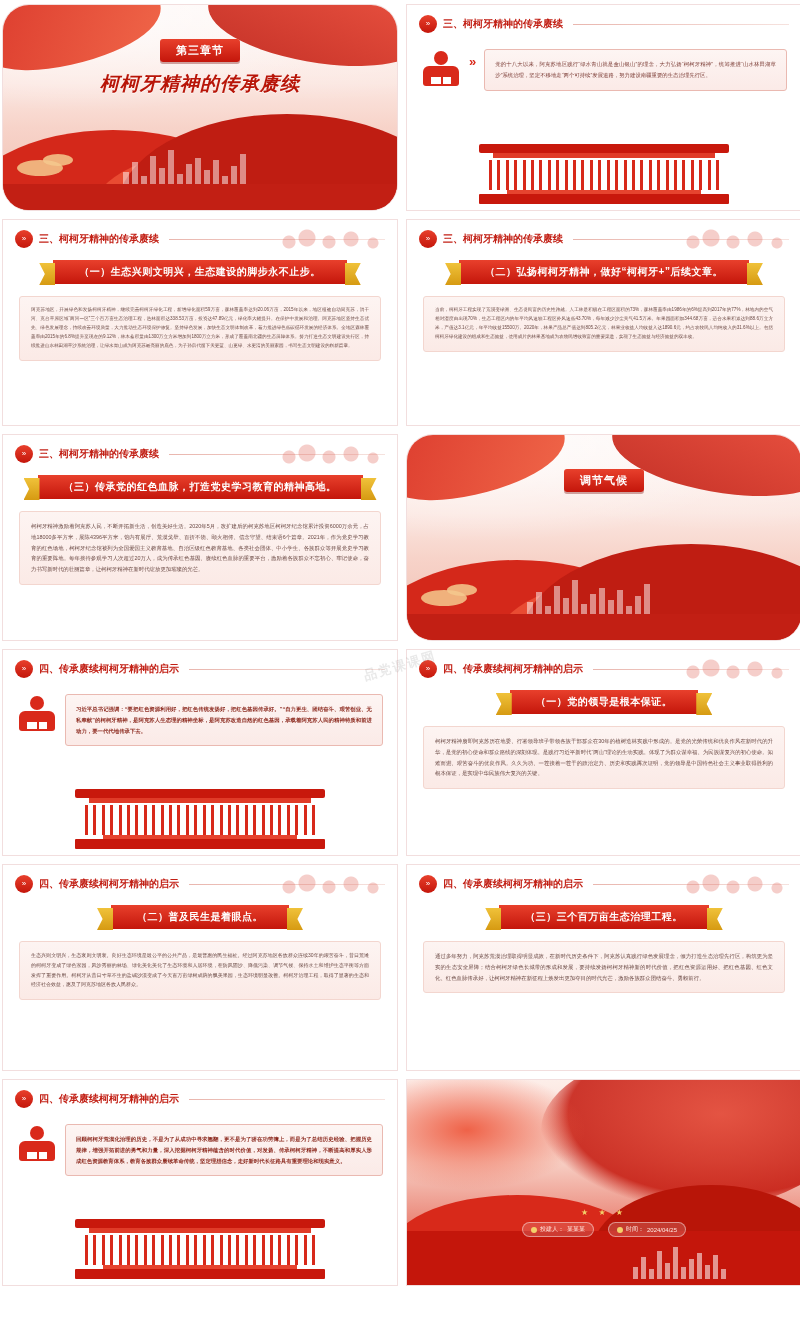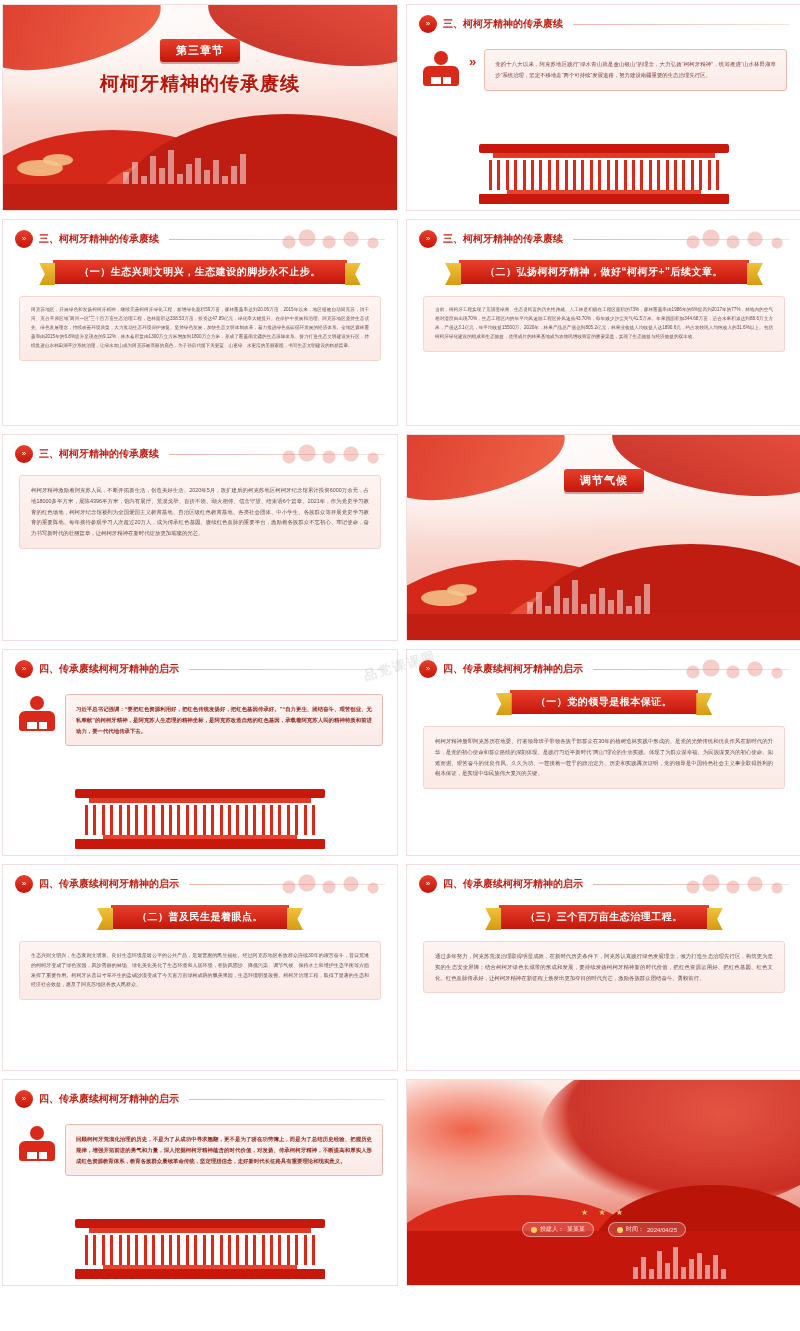--- a/index.html
+++ b/index.html
@@ -25,20 +25,21 @@
     position: relative;
     width: 396px; height: 207px;
     overflow: hidden;
     background: #fff;
     border: 1px solid #f2dede;
   }
 
   
   .cover {
     background: linear-gradient(180deg,#fdf2ef 0%, #fbe6e0 38%, #f7d3c9 60%, #eebdb0 100%);
+    border-radius: 27px;
   }
   .cover .mist {
     position:absolute; left:0; right:0; top:0; height:60%;
     background: radial-gradient(ellipse at 20% 10%, rgba(255,255,255,.85), rgba(255,255,255,0) 60%),
                 radial-gradient(ellipse at 80% 0%, rgba(255,255,255,.6), rgba(255,255,255,0) 55%);
   }
   .cover .ribbon-top {
     position:absolute; top:-10px; left:-20px; width:180px; height:70px;
     background: linear-gradient(120deg,#d92b1c,#ef5a3a);
     border-radius: 0 0 80% 40%;
@@ -77,21 +78,21 @@
   .chapter-tag {
     display:inline-block;
     background: linear-gradient(180deg,#e8402c,#c4160b);
     color:#fff; font-size:11px; font-weight:bold;
     padding:4px 16px; border-radius:3px;
     box-shadow: 0 2px 0 rgba(120,10,5,.35);
     letter-spacing:1px;
   }
   .chapter-title {
     margin-top:9px; color:#b81508; font-size:19px; font-weight:bold;
-    letter-spacing:1px; text-shadow: 0 1px 0 rgba(255,255,255,.7);
+    letter-spacing:1px; text-shadow: 0 1px 0 rgba(255,255,255,.7); font-style: italic;
   }
 
   
   .content { background:#fff; }
   .hdr {
     display:flex; align-items:center; gap:6px;
     padding:10px 12px 0 12px;
   }
   .hdr .arrows {
     width:18px; height:18px; border-radius:50%;
@@ -348,20 +349,23 @@
       <div class="textcard">当前，柯柯牙工程实现了荒漠变绿洲、生态促民富的历史性跨越。人工林是积极在工程区面积的73%，森林覆盖率由1986年的6%提高到2017年的77%，林地内的空气相对湿度由出现70%，生态工程区内的年平均风速较工程区外风速低43.70%，每年减少沙尘天气41.5万米。年果园面积加344.68万亩，适合水果积累达到88.6万立方米，产值达3.1亿元，年平均收益15500万。2020年，林果产品总产值达到805.2亿元，林果业收益人均收益入达1890.6元，约占农牧民人均纯收入的31.6%以上。包括柯柯牙绿化建设的组成和生态效益，使用成片的林果基地成为农牧民增收致富的重要渠道，实现了生态效益与经济效益的双丰收。</div>
     </div>
 
     <div class="slide content">
       <div class="hdr">
         <span class="arrows">»</span>
         <span class="htext">三、柯柯牙精神的传承赓续</span>
         <span class="rule"></span>
       </div>
       <div class="deco-cloud"></div>
+      <div class="banner-wrap">
+        <span class="banner">（三）传承党的红色血脉，打造党史学习教育的精神高地。</span>
+      </div>
       <div class="textcard big">柯柯牙精神激励着阿克苏人民，不断开拓新生活，创造美好生活。2020年5月，改扩建后的柯克苏地区柯柯牙纪念馆累计投资6000万余元，占地18000多平方米，展陈4396平方米，馆内有展厅、荒漠戈壁、百折不饶、颐火相传、信念守望、结束语6个篇章。2021年，作为党史学习教育的红色场地，柯柯牙纪念馆被列为全国爱国主义教育基地、自治区级红色教育基地、各类社会团体、中小学生、各族群众等开展党史学习教育的重要阵地。每年接待参观学习人次超过20万人，成为传承红色基因、赓续红色血脉的重要平台，激励着各族群众不忘初心、牢记使命，奋力书写新时代的壮丽篇章，让柯柯牙精神在新时代绽放更加璀璨的光芒。</div>
     </div>
 
     <div class="slide cover">
       <div class="mist"></div>
       <div class="ribbon-top"></div>
       <div class="ribbon-top2"></div>
       <div class="title-box">
         <div class="chapter-tag">调节气候</div>
       </div>

